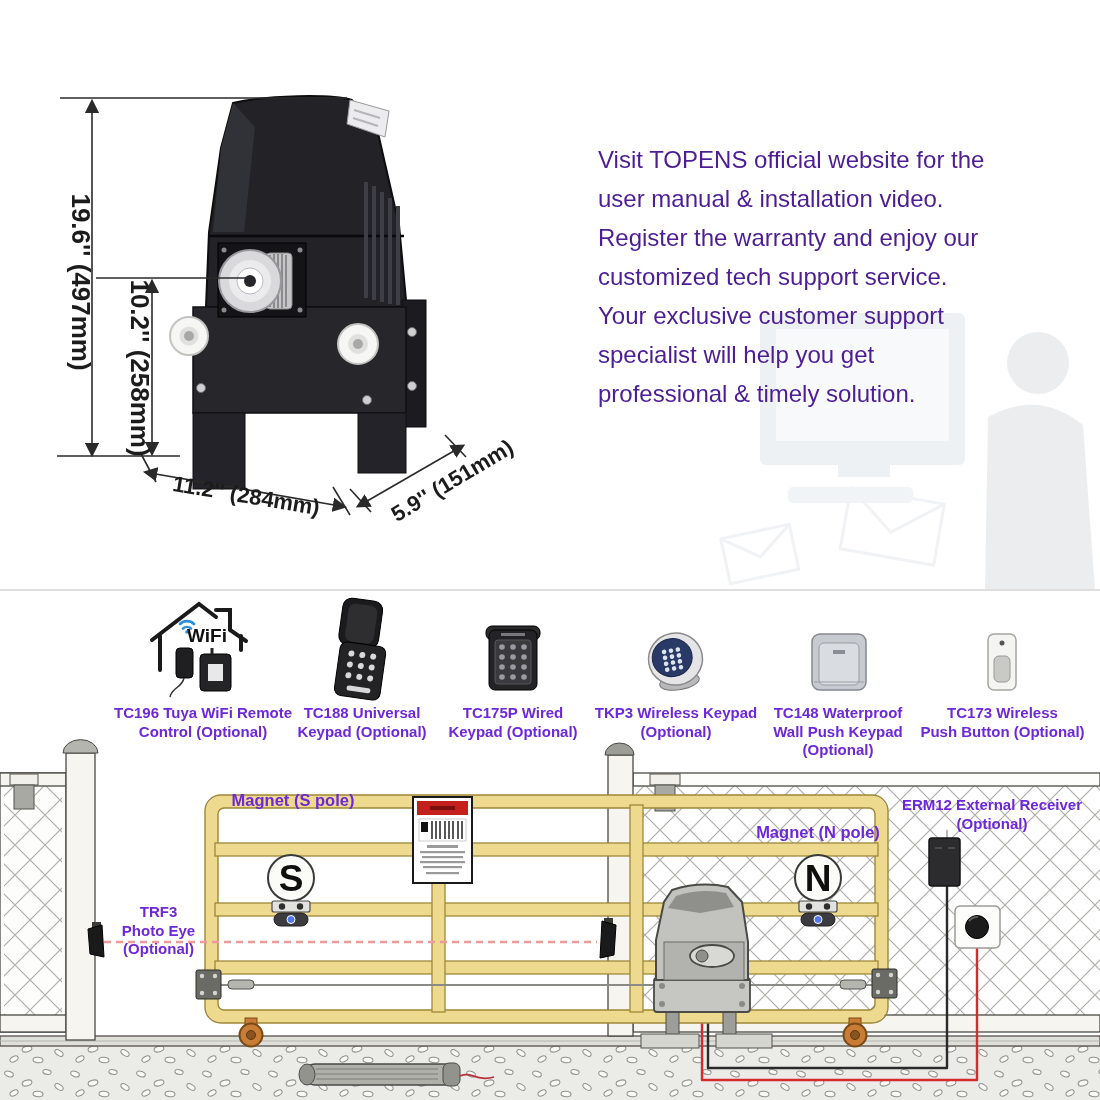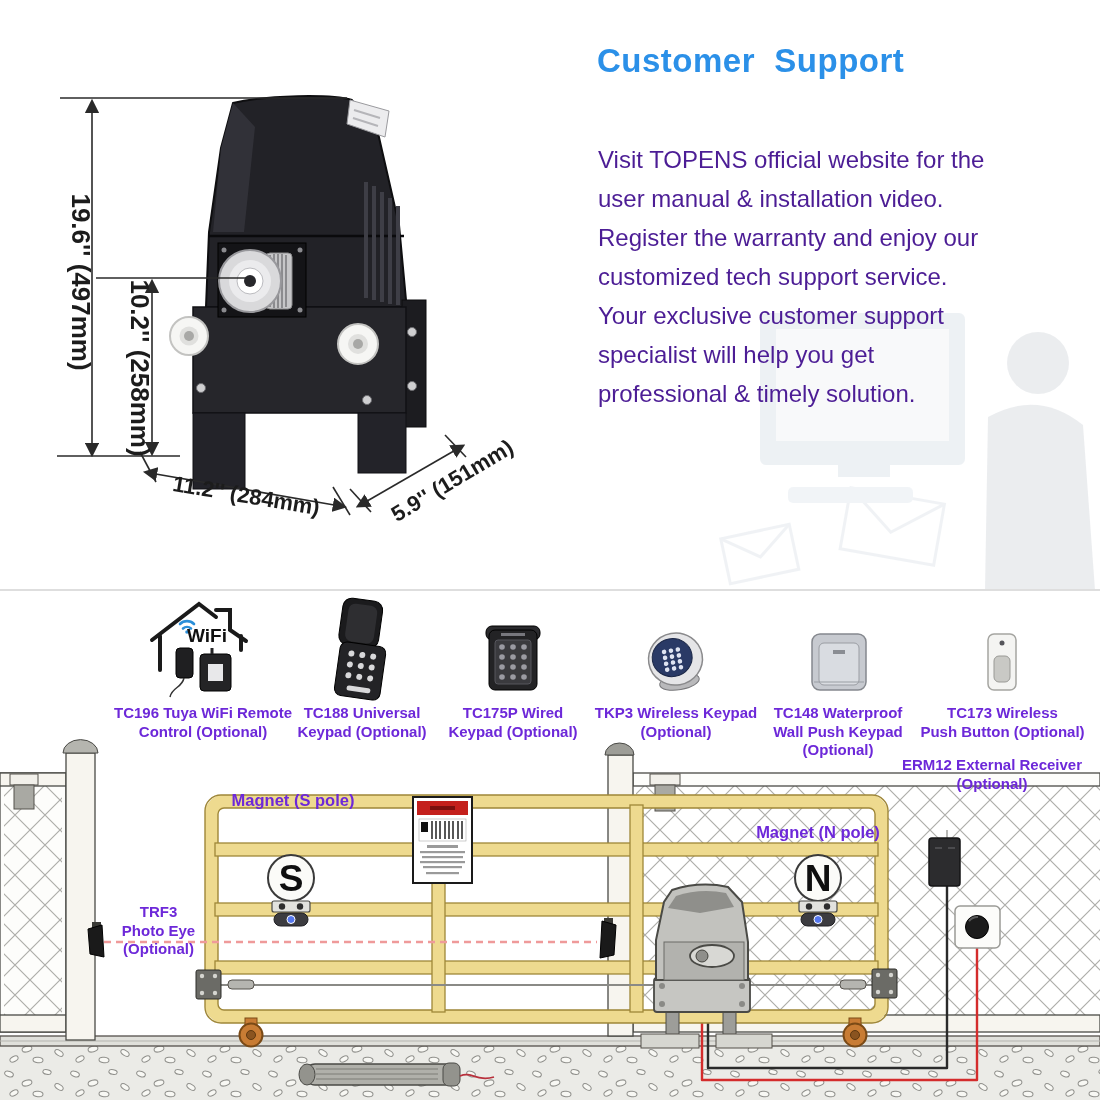--- a/index.html
+++ b/index.html
@@ -119,21 +119,20 @@
       <path d="M362,504 L459,448" marker-start="url(#arr)" marker-end="url(#arr)"></path>
     </g>
     <g fill="#1c1c1c" font-weight="bold" text-anchor="middle">
       <text transform="translate(72,282) rotate(90)" font-size="26">19.6'' (497mm)</text>
       <text transform="translate(131,368) rotate(90)" font-size="26">10.2'' (258mm)</text>
       <text transform="translate(245,503) rotate(9.5)" font-size="22">11.2'' (284mm)</text>
       <text transform="translate(456,487) rotate(-31)" font-size="22">5.9'' (151mm)</text>
     </g>
   </svg>
 
-  <div class="abs title">Customer  Support</div>
   <div class="abs support-body">Visit TOPENS official website for the
 user manual &amp; installation video.
 Register the warranty and enjoy our
 customized tech support service.
 Your exclusive customer support
 specialist will help you get
 professional &amp; timely solution.</div>
 
   <div class="abs divider"></div>
 
@@ -432,16 +431,16 @@
 Wall Push Keypad
 (Optional)</div>
   <div class="abs lbl" style="left:900px;top:704px;width:205px">TC173 Wireless
 Push Button (Optional)</div>
 
   <div class="abs lbl big" style="left:193px;top:791px;width:200px">Magnet (S pole)</div>
   <div class="abs lbl big" style="left:718px;top:823px;width:200px">Magnet (N pole)</div>
   <div class="abs lbl" style="left:96px;top:903px;width:125px">TRF3
 Photo Eye
 (Optional)</div>
-  <div class="abs lbl" style="left:892px;top:756px;width:200px">ERM12 External Receiver
+  <div class="abs lbl" style="left:892px;top:796px;width:200px">ERM12 External Receiver
 (Optional)</div>
 
 </div>
 
 </body></html>

